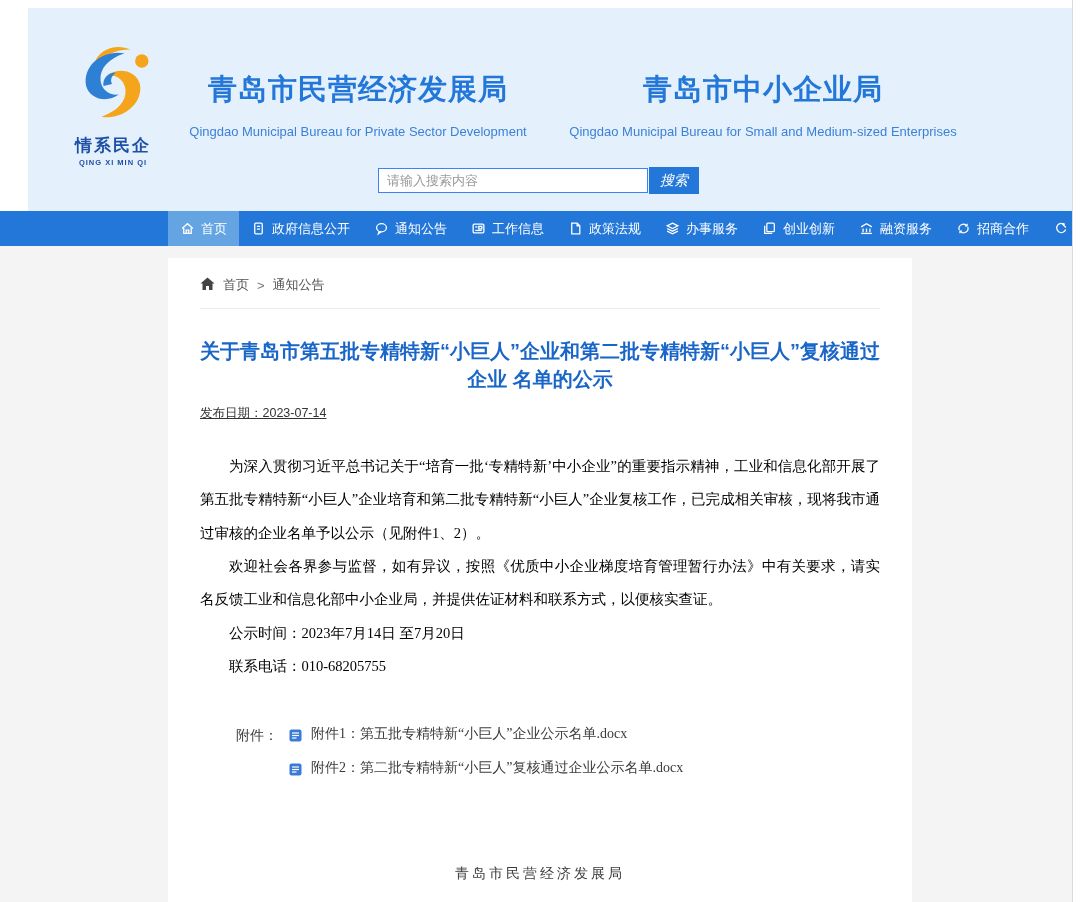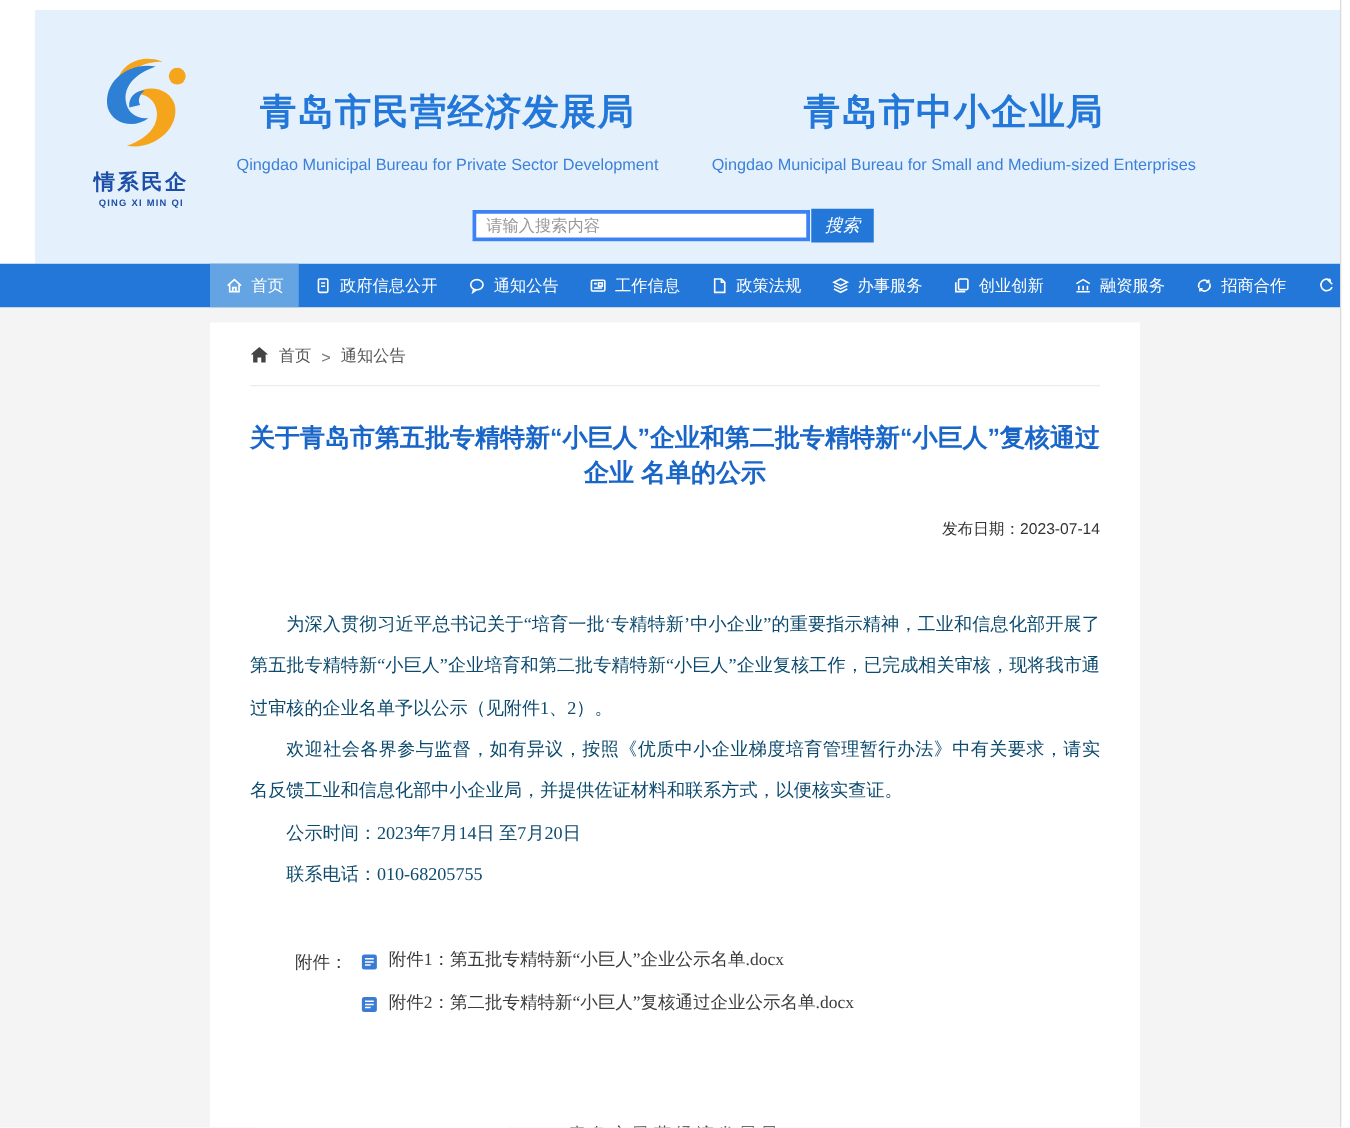--- a/index.html
+++ b/index.html
@@ -18,21 +18,21 @@
   .logo-swirl { width:96px; height:96px; display:block; margin:0 auto; }
   .logo-cn { font-size:17px; font-weight:bold; color:#1e4fa8; letter-spacing:2px; margin-top:2px; }
   .logo-en { font-size:7.5px; font-weight:bold; color:#1e4fa8; letter-spacing:1px; margin-top:1px; }
   .bureau { position:absolute; top:62px; text-align:center; }
   .bureau-1 { left:115px; width:430px; }
   .bureau-2 { left:505px; width:460px; }
   .bureau-name { font-size:29px; font-weight:bold; color:#2277d8; letter-spacing:1px; }
   .bureau-en { font-size:13px; color:#3c80d8; margin-top:14px;text-align:center; }
   .search-bar { position:absolute; left:350px; top:159px; display:flex; align-items:center; }
   .search-input {
-    width:270px; height:25px; border:3px solid #3b82f6; background:#fff;
+    width:270px; height:25px; border:1px solid #3b82f6; background:#fff;
     font-size:13px; padding:0 8px; color:#333; outline:none;
   }
   .search-input::placeholder { color:#999; }
   .search-btn {
     width:50px; height:27px; margin-left:1px; background:#2277d8; color:#fff;
     border:none; font-size:14px; cursor:pointer;font-style:italic;
   }
   
   .nav {
     position:absolute; left:0; top:211px; width:1072px; height:35px;
@@ -56,24 +56,24 @@
     display:flex; align-items:center; gap:8px; padding:18px 0 14px;
     border-bottom:1px solid #ececec; font-size:13px; color:#555;
   }
   .crumb-home-icon svg { width:15px; height:14px; fill:#444; }
   .crumb-link { color:#555; cursor:pointer; text-decoration:none; }
   .crumb-sep { color:#777; }
   .article-title {
     margin-top:28px; text-align:center; font-size:20px; font-weight:bold;
     color:#1a66c8; line-height:1.4;
   }
-  .publish-date { margin-top:22px; text-align:right; font-size:12.5px; color:#333; }
+  .publish-date { margin-top:12px; text-align:left; font-size:12.5px; color:#333;text-decoration:underline; }
   .article-body {
-    margin-top:52px; font-family:"Liberation Serif","DejaVu Serif",serif;
-    font-size:14.5px; color:#0c4a6e; line-height:2.3; text-align:justify;
+    margin-top:28px; font-family:"Liberation Serif","DejaVu Serif",serif;
+    font-size:14.5px; color:#000000; line-height:2.3; text-align:justify;
   }
   .para { text-indent:2em; }
   .attachments { margin-top:42px; padding-left:36px; display:flex; font-family:"Liberation Serif","DejaVu Serif",serif; font-size:14px; color:#3b3b3b; }
   .att-label { width:52px; padding-top:2px; }
   .att-item { display:flex; align-items:flex-end; gap:8px; margin-bottom:16px; cursor:pointer; }
   .att-icon svg { width:15px; height:15px; display:block; }
   .att-text { color:#3b3b3b; }
   .signature { margin-top:72px; text-align:center; font-family:"Liberation Serif","DejaVu Serif",serif; font-size:14px; color:#3b3b3b; }
   .signature .sig-org { letter-spacing:3px; }
 </style>

